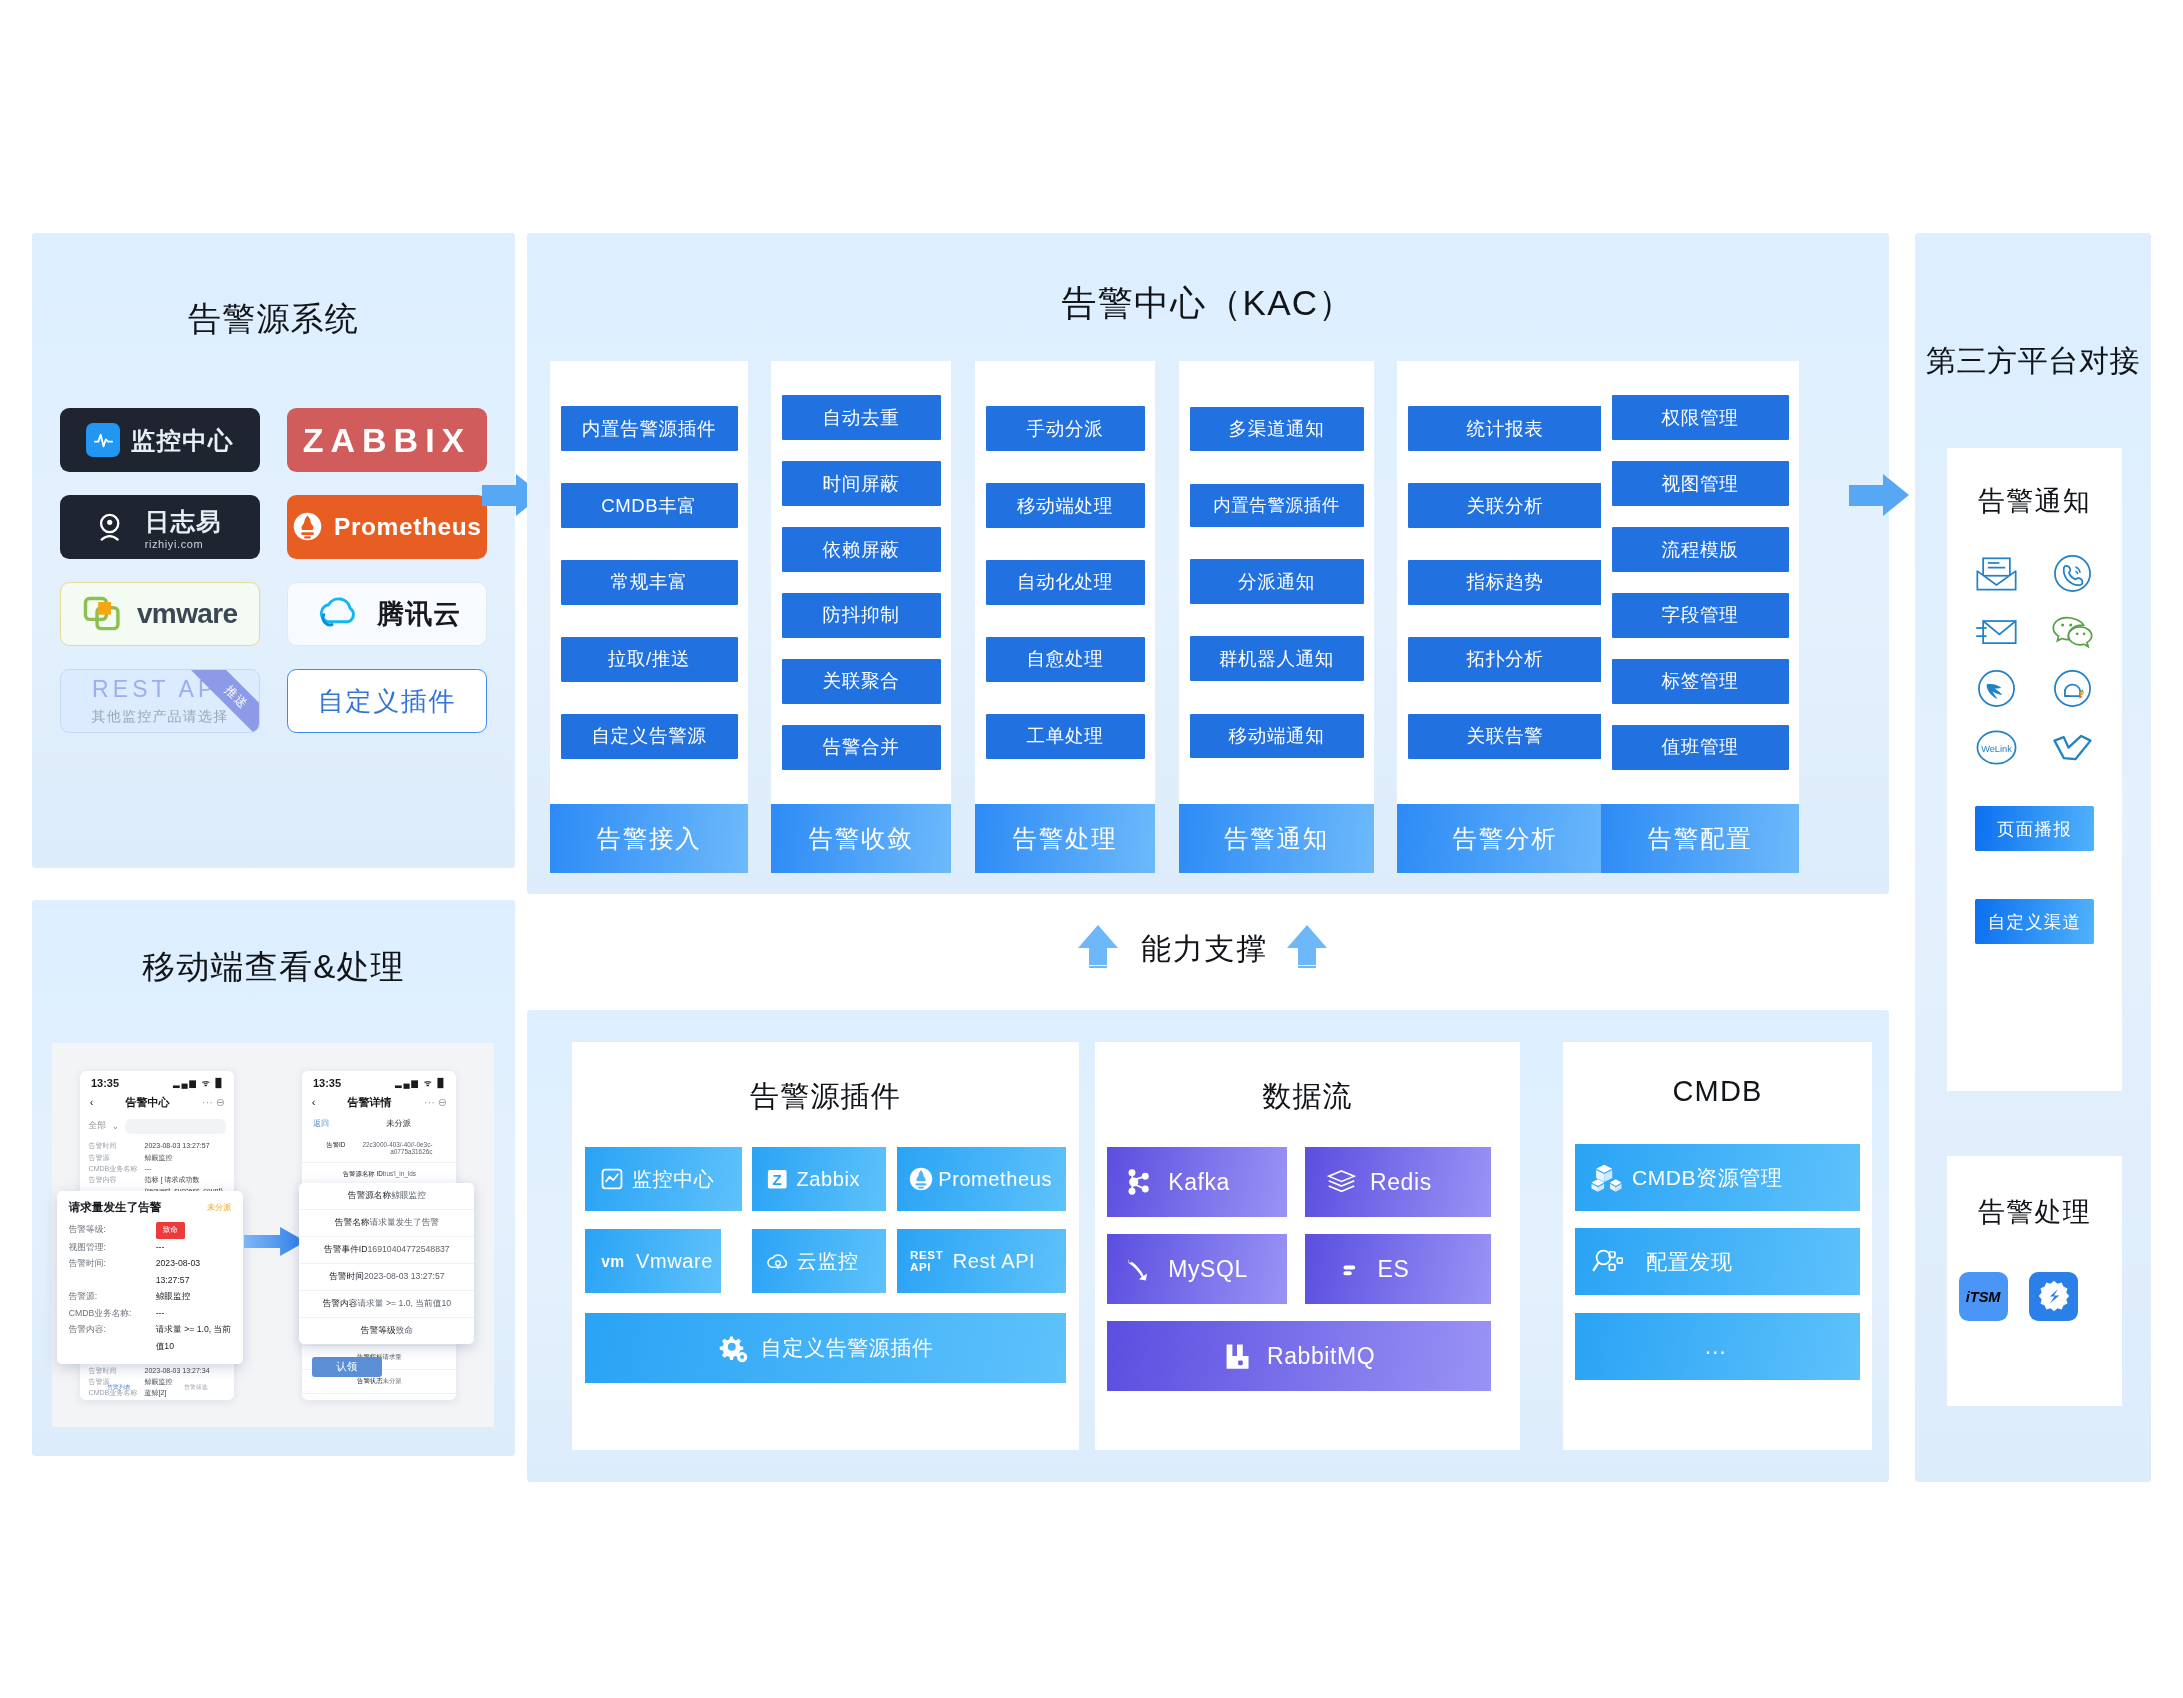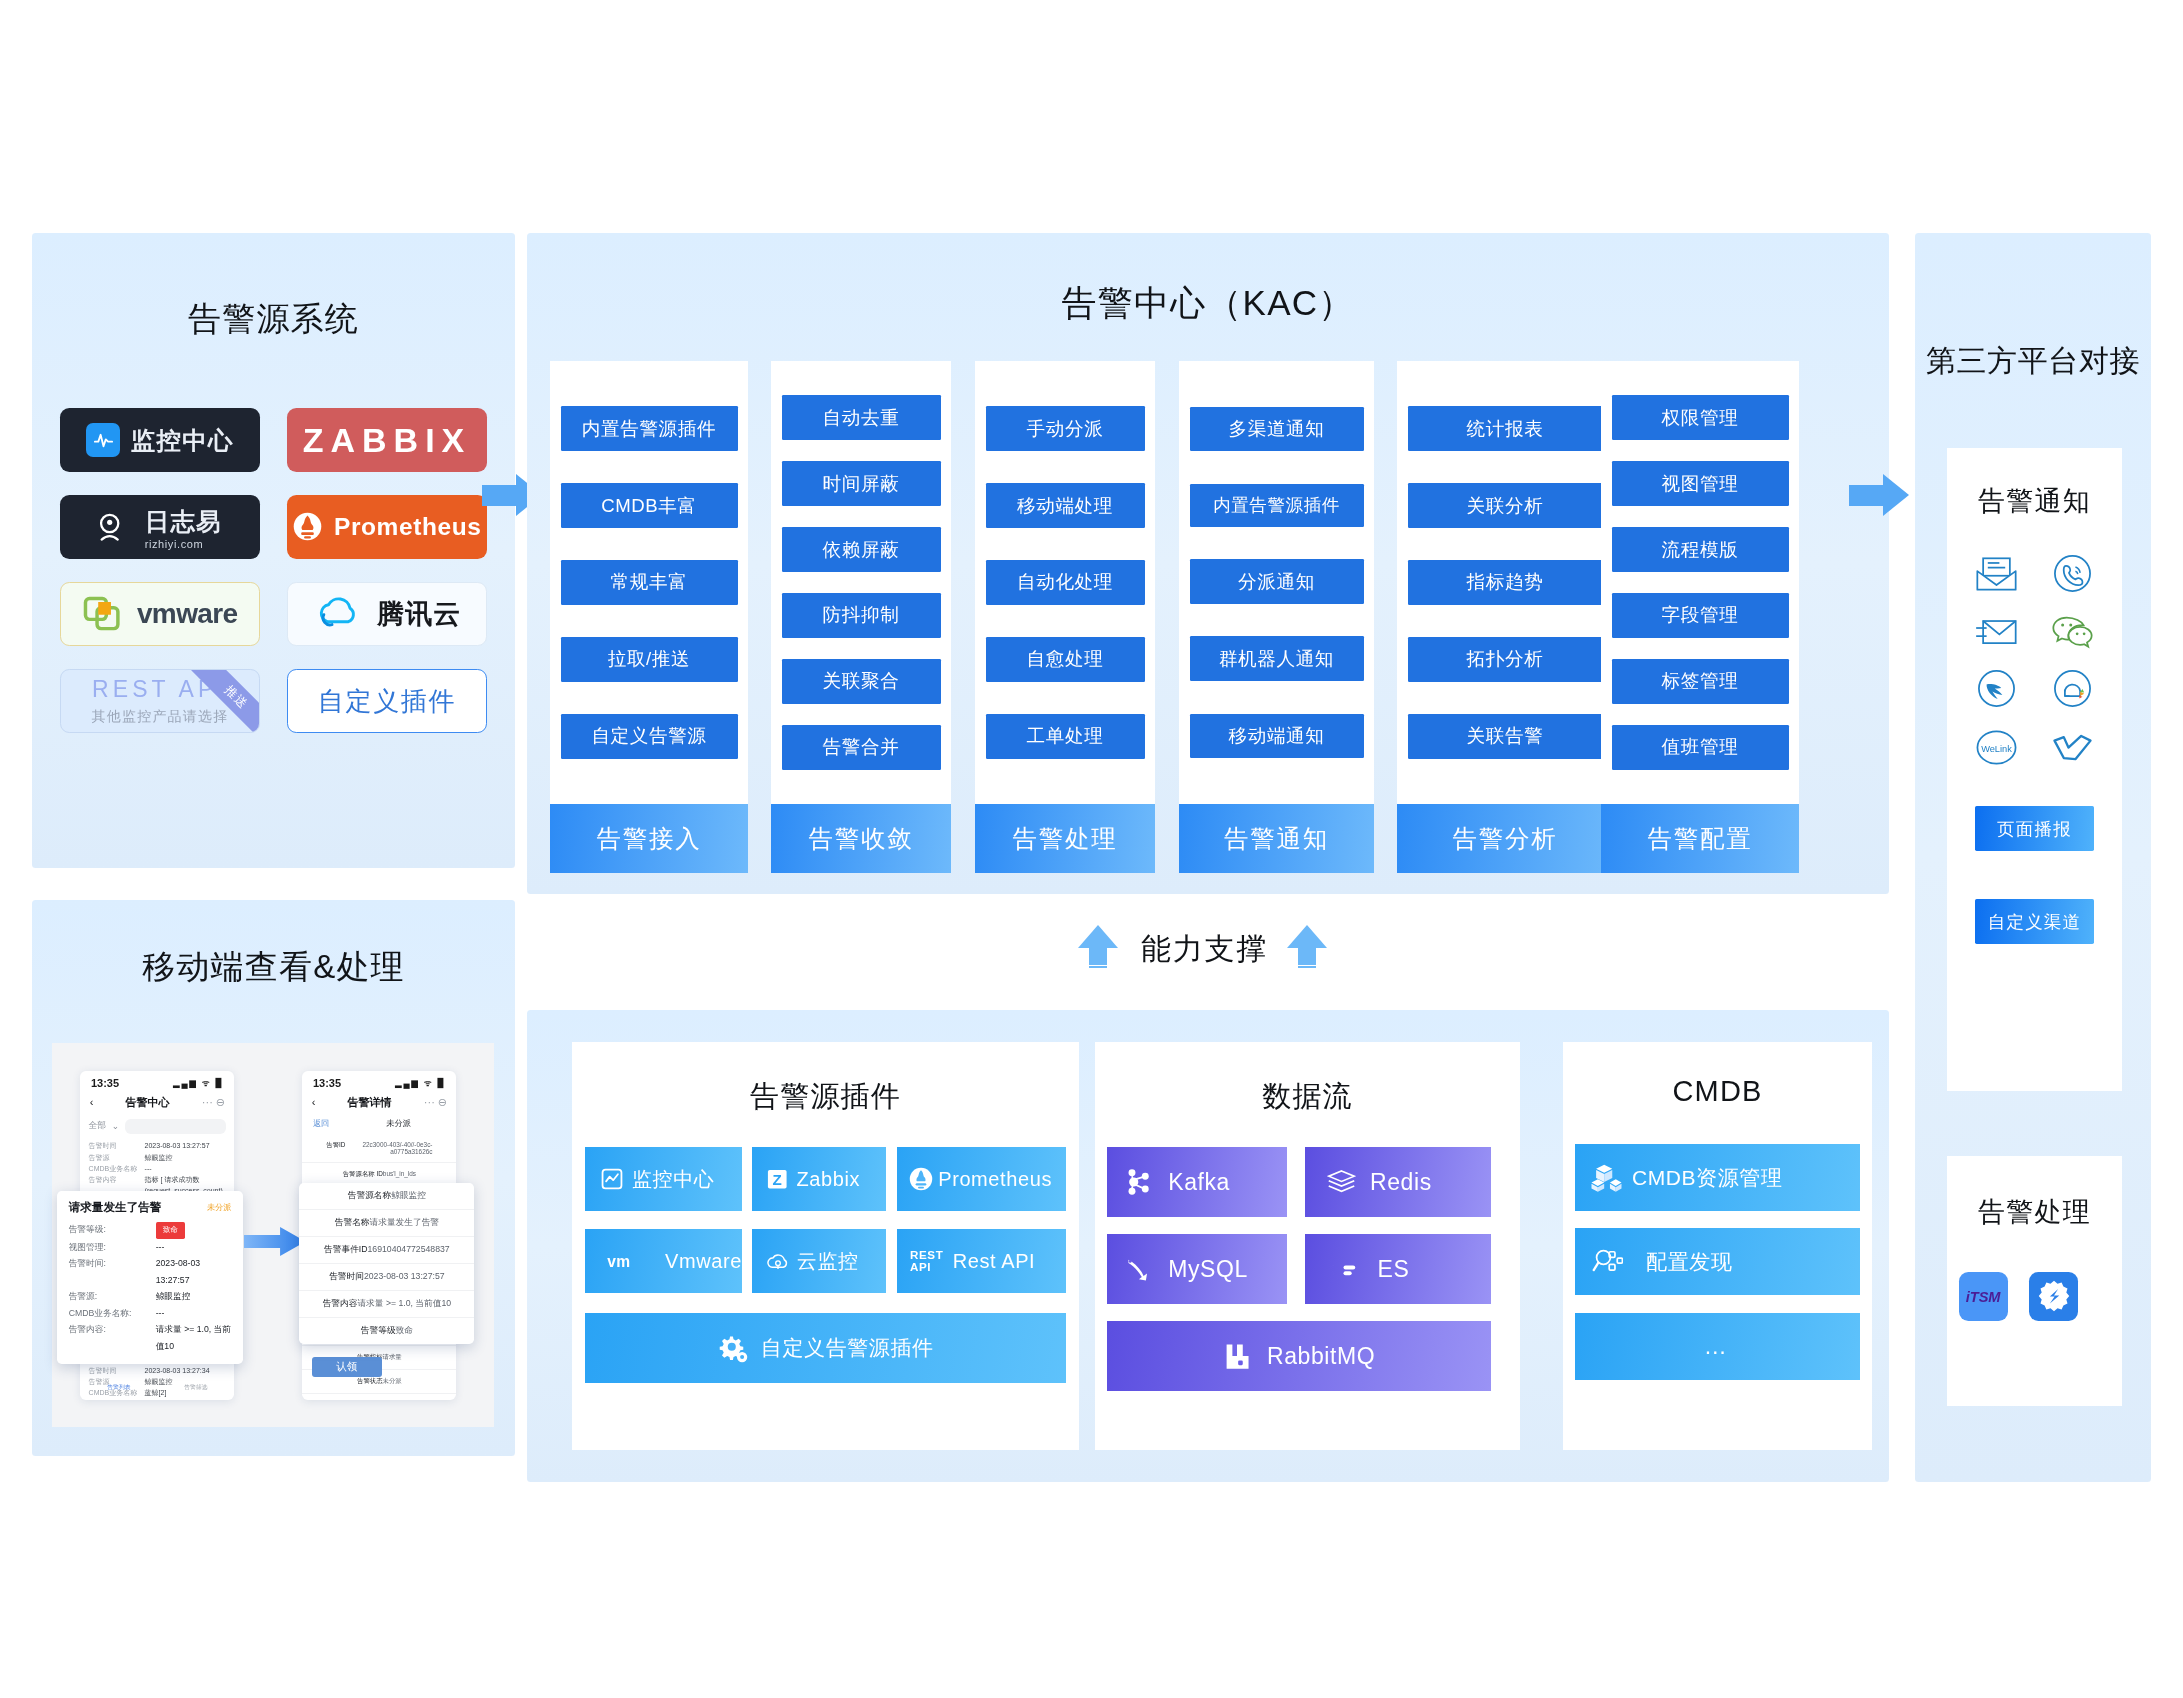--- a/index.html
+++ b/index.html
@@ -547,21 +547,21 @@
       <span class="ico" style="margin-right:4.7px;">
         <svg width="26" height="26" viewBox="0 0 44 44">
             <circle cx="22" cy="22" r="19" fill="#fff"></circle>
             <path d="M22 7 C17 12 19 16 16 19 C14 21 14 25 15 26 L29 26 C30 25 30 21 28 19 C25 16 27 12 22 7 Z" fill="#4db4f8"></path>
             <rect x="13" y="29" width="18" height="4" rx="2" fill="#4db4f8"></rect>
             <rect x="17" y="35" width="10" height="3" rx="1.5" fill="#4db4f8"></rect>
           </svg>
       </span>
       <span>Prometheus</span>
     </div>
-    <div class="cap-tile cap-blue" style="left:13px; top:187px; width:157px; height:64px; padding-left:20px;justify-content:space-between;">
+    <div class="cap-tile cap-blue" style="left:13px; top:187px; width:136px; height:64px; padding-left:14px;">
       <span class="ico" style="margin-right:7px;">
         <svg width="30" height="20" viewBox="0 0 52 34" style="font-size:34px">
             <text x="4" y="27" font-size="27" font-weight="700" fill="#fff" font-family="Liberation Sans, sans-serif">vm</text>
           </svg>
       </span>
       <span>Vmware</span>
     </div>
     <div class="cap-tile cap-blue" style="left:180px; top:187px; width:134px; height:64px; padding-left:13px;">
       <span class="ico" style="margin-right:5.8px;">
         <svg width="26" height="23" viewBox="0 0 44 40">
@@ -764,21 +764,21 @@
       </span>
     </div>
 
     <div class="pill-btn" style="left:28px; top:358px; width:119px; height:45px;">页面播报</div>
     <div class="pill-btn" style="left:28px; top:451px; width:119px; height:45px;">自定义渠道</div>
   </div>
 
   <div class="white-card" style="left:1947px; top:1156px; width:175px; height:250px;">
     <div style="position:absolute; left:0; right:0; top:38px; text-align:center; font-size:27px; color:#111418; letter-spacing:1.2px;">告警处理</div>
     <div class="itsm-tile" style="left:11.6px; top:116px; width:49px; height:49px; background:#4a96f7;">
-      <span style="color:#4c1d95;font-size:14.6px;font-weight:700;font-style:italic;">iTSM</span>
+      <span style="color:#000000;font-size:14.6px;font-weight:700;font-style:italic;">iTSM</span>
     </div>
     <div class="itsm-tile" style="left:82px; top:116px; width:49px; height:49px; background:#2a7fe8;">
       <span>
         <svg width="34" height="34" viewBox="0 0 58 58">
           <path d="M29 3 l6 5 7 -2 3 7 7 3 -2 7 5 6 -5 6 2 7 -7 3 -3 7 -7 -2 -6 5 -6 -5 -7 2 -3 -7 -7 -3 2 -7 -5 -6 5 -6 -2 -7 7 -3 3 -7 7 2 Z" fill="#fff"></path>
           <path d="M36 17 L22 30 L30 30 L22 42 L38 28 L29 28 Z" fill="#2a7fe8"></path>
         </svg>
       </span>
     </div>
   </div>

